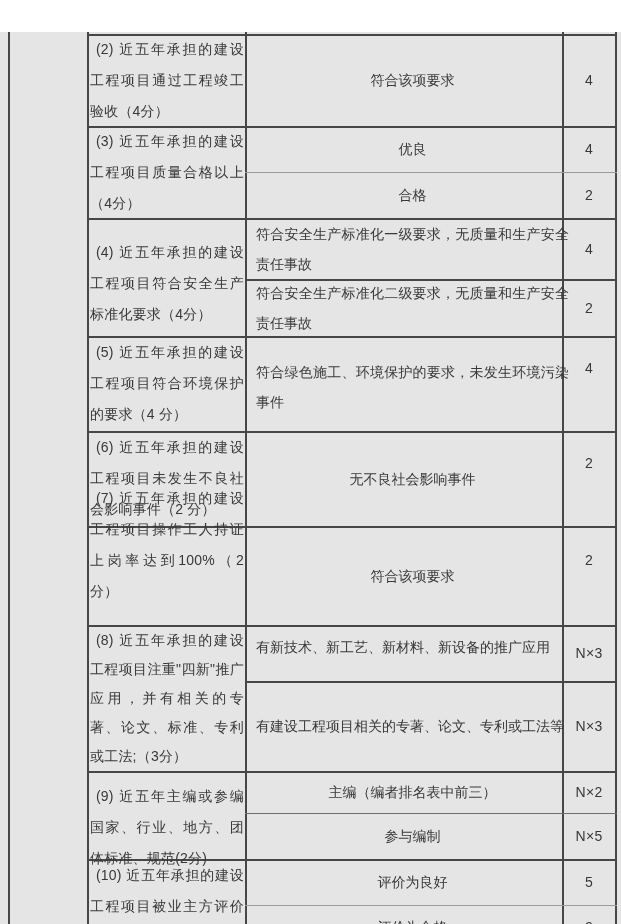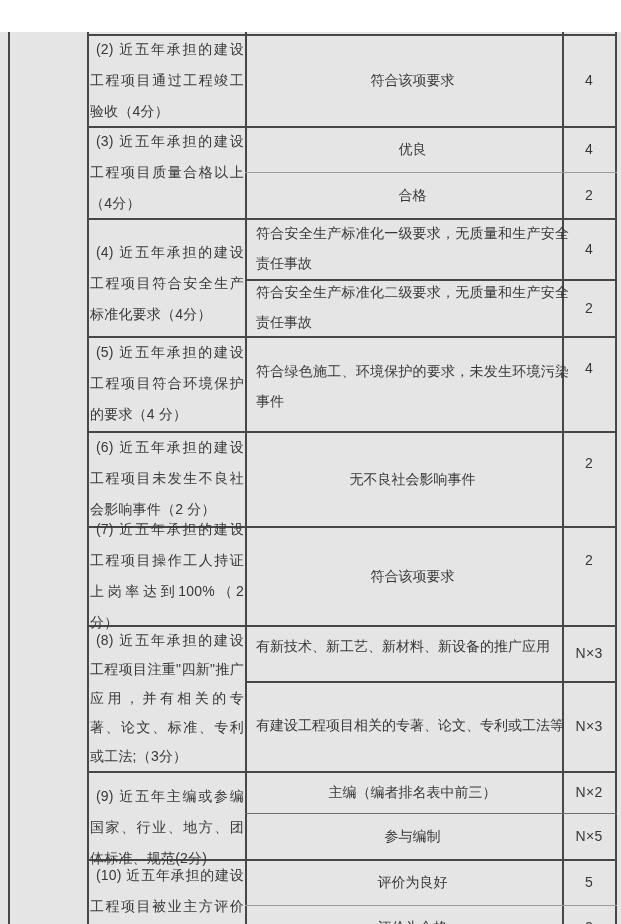--- a/index.html
+++ b/index.html
@@ -19,21 +19,21 @@
 
   
   .cell{position:absolute;display:flex;align-items:center;font-size:14px;}
   .cell .txt{width:100%;}
   .crit{left:90px;width:154px;}
   .crit .txt{line-height:31px;text-align:justify;text-indent:6px;letter-spacing:.2px;}
   .crit.tight .txt{line-height:29px;}
   .mid{left:256px;width:313px;justify-content:flex-end;}
   .mid .txt{line-height:30px;}
   .ctr .txt{text-align:center;}
-  .jus .txt{text-align:justify;font-family:Liberation Serif, serif;}
+  .jus .txt{text-align:justify;}
   .sco{left:564px;width:50px;}
   .sco .txt{text-align:center;letter-spacing:.3px;}
   .hi{transform:translateY(-16px);}
   .cat{left:10px;width:76px;top:0;height:917px;}
 </style>
 </head>
 <body>
 
 <div class="page">
 
@@ -72,21 +72,21 @@
     </div>
   <div class="cell crit" style="top:186px;height:130px">
       <div class="txt">(4) 近五年承担的建设工程项目符合安全生产标准化要求（4分）</div>
     </div>
   <div class="cell crit" style="top:304px;height:95px">
       <div class="txt">(5) 近五年承担的建设工程项目符合环境保护的要求（4 分）</div>
     </div>
   <div class="cell crit" style="top:399px;height:95px">
       <div class="txt">(6) 近五年承担的建设工程项目未发生不良社会影响事件（2 分）</div>
     </div>
-  <div class="cell crit" style="top:509px;height:69px">
+  <div class="cell crit" style="top:478px;height:69px">
       <div class="txt">(7) 近五年承担的建设工程项目操作工人持证上岗率达到100%（2 分）</div>
     </div>
   <div class="cell crit tight" style="top:593px;height:146px">
       <div class="txt">(8) 近五年承担的建设工程项目注重"四新"推广应用，并有相关的专著、论文、标准、专利或工法;（3分）</div>
     </div>
   <div class="cell crit" style="top:739px;height:112px">
       <div class="txt">(9) 近五年主编或参编国家、行业、地方、团体标准、规范(2分)</div>
     </div>
   <div class="cell crit" style="top:845px;height:90px">
       <div class="txt">(10) 近五年承担的建设工程项目被业主方评价为履约良好或合格（5分）</div>

